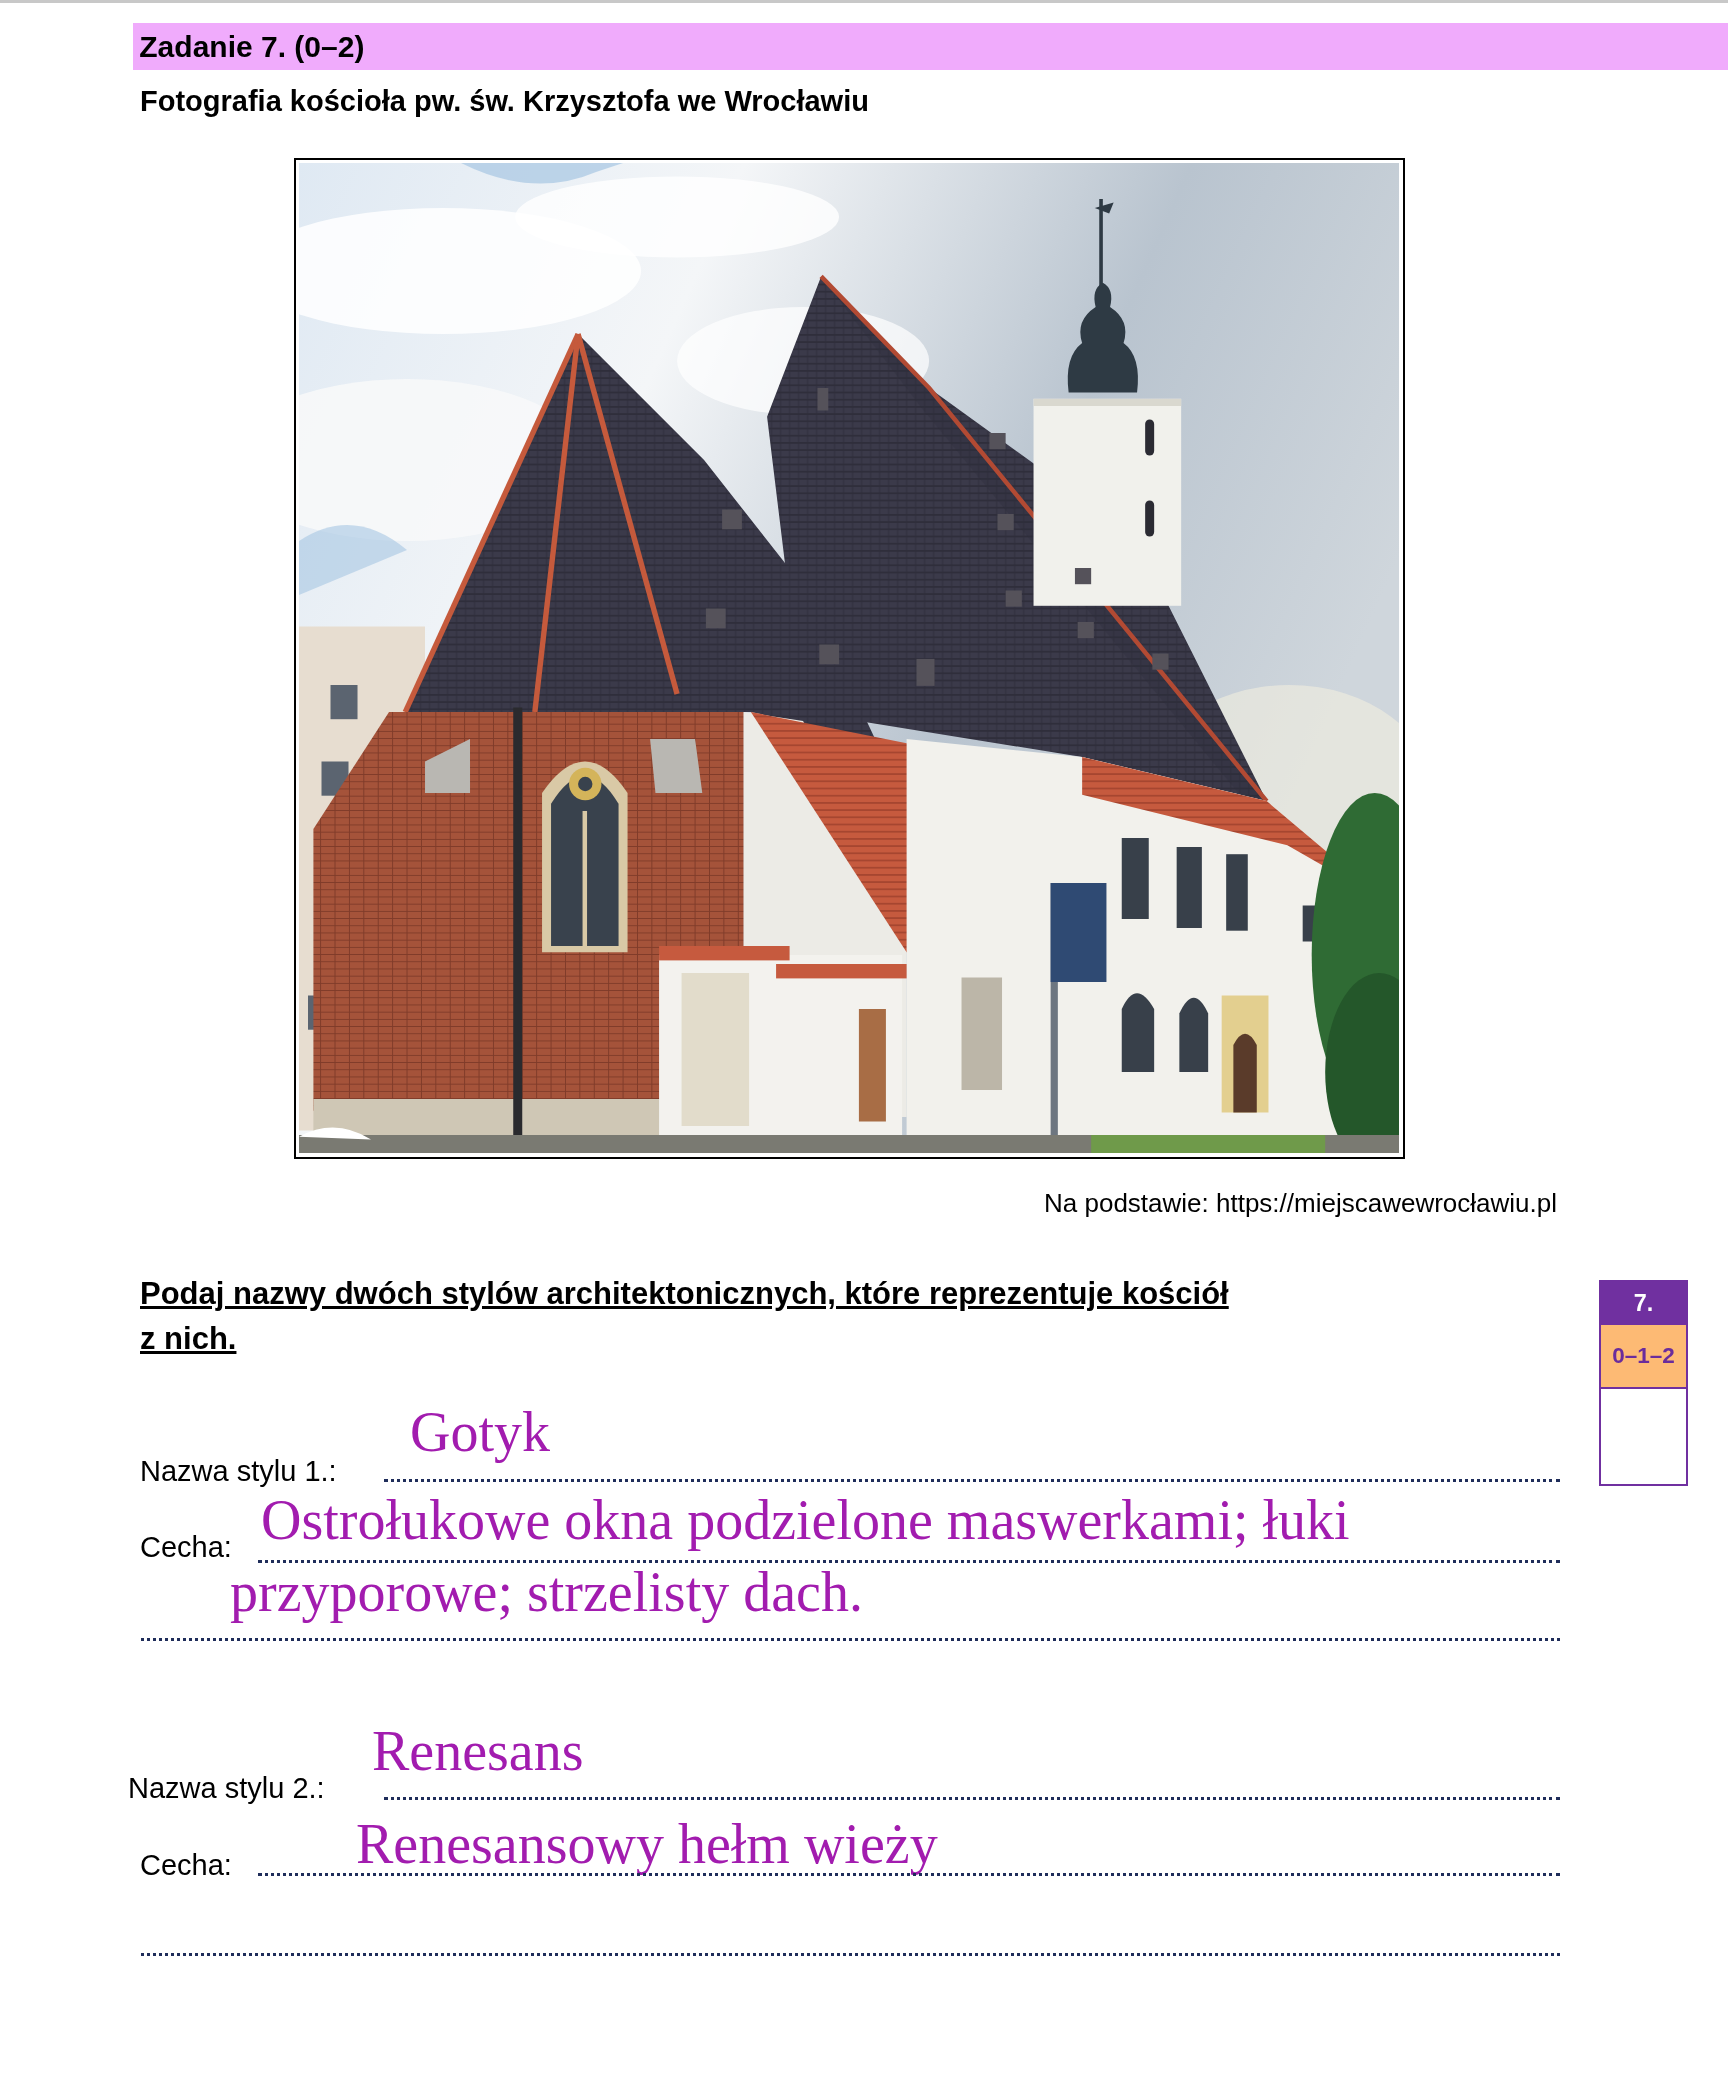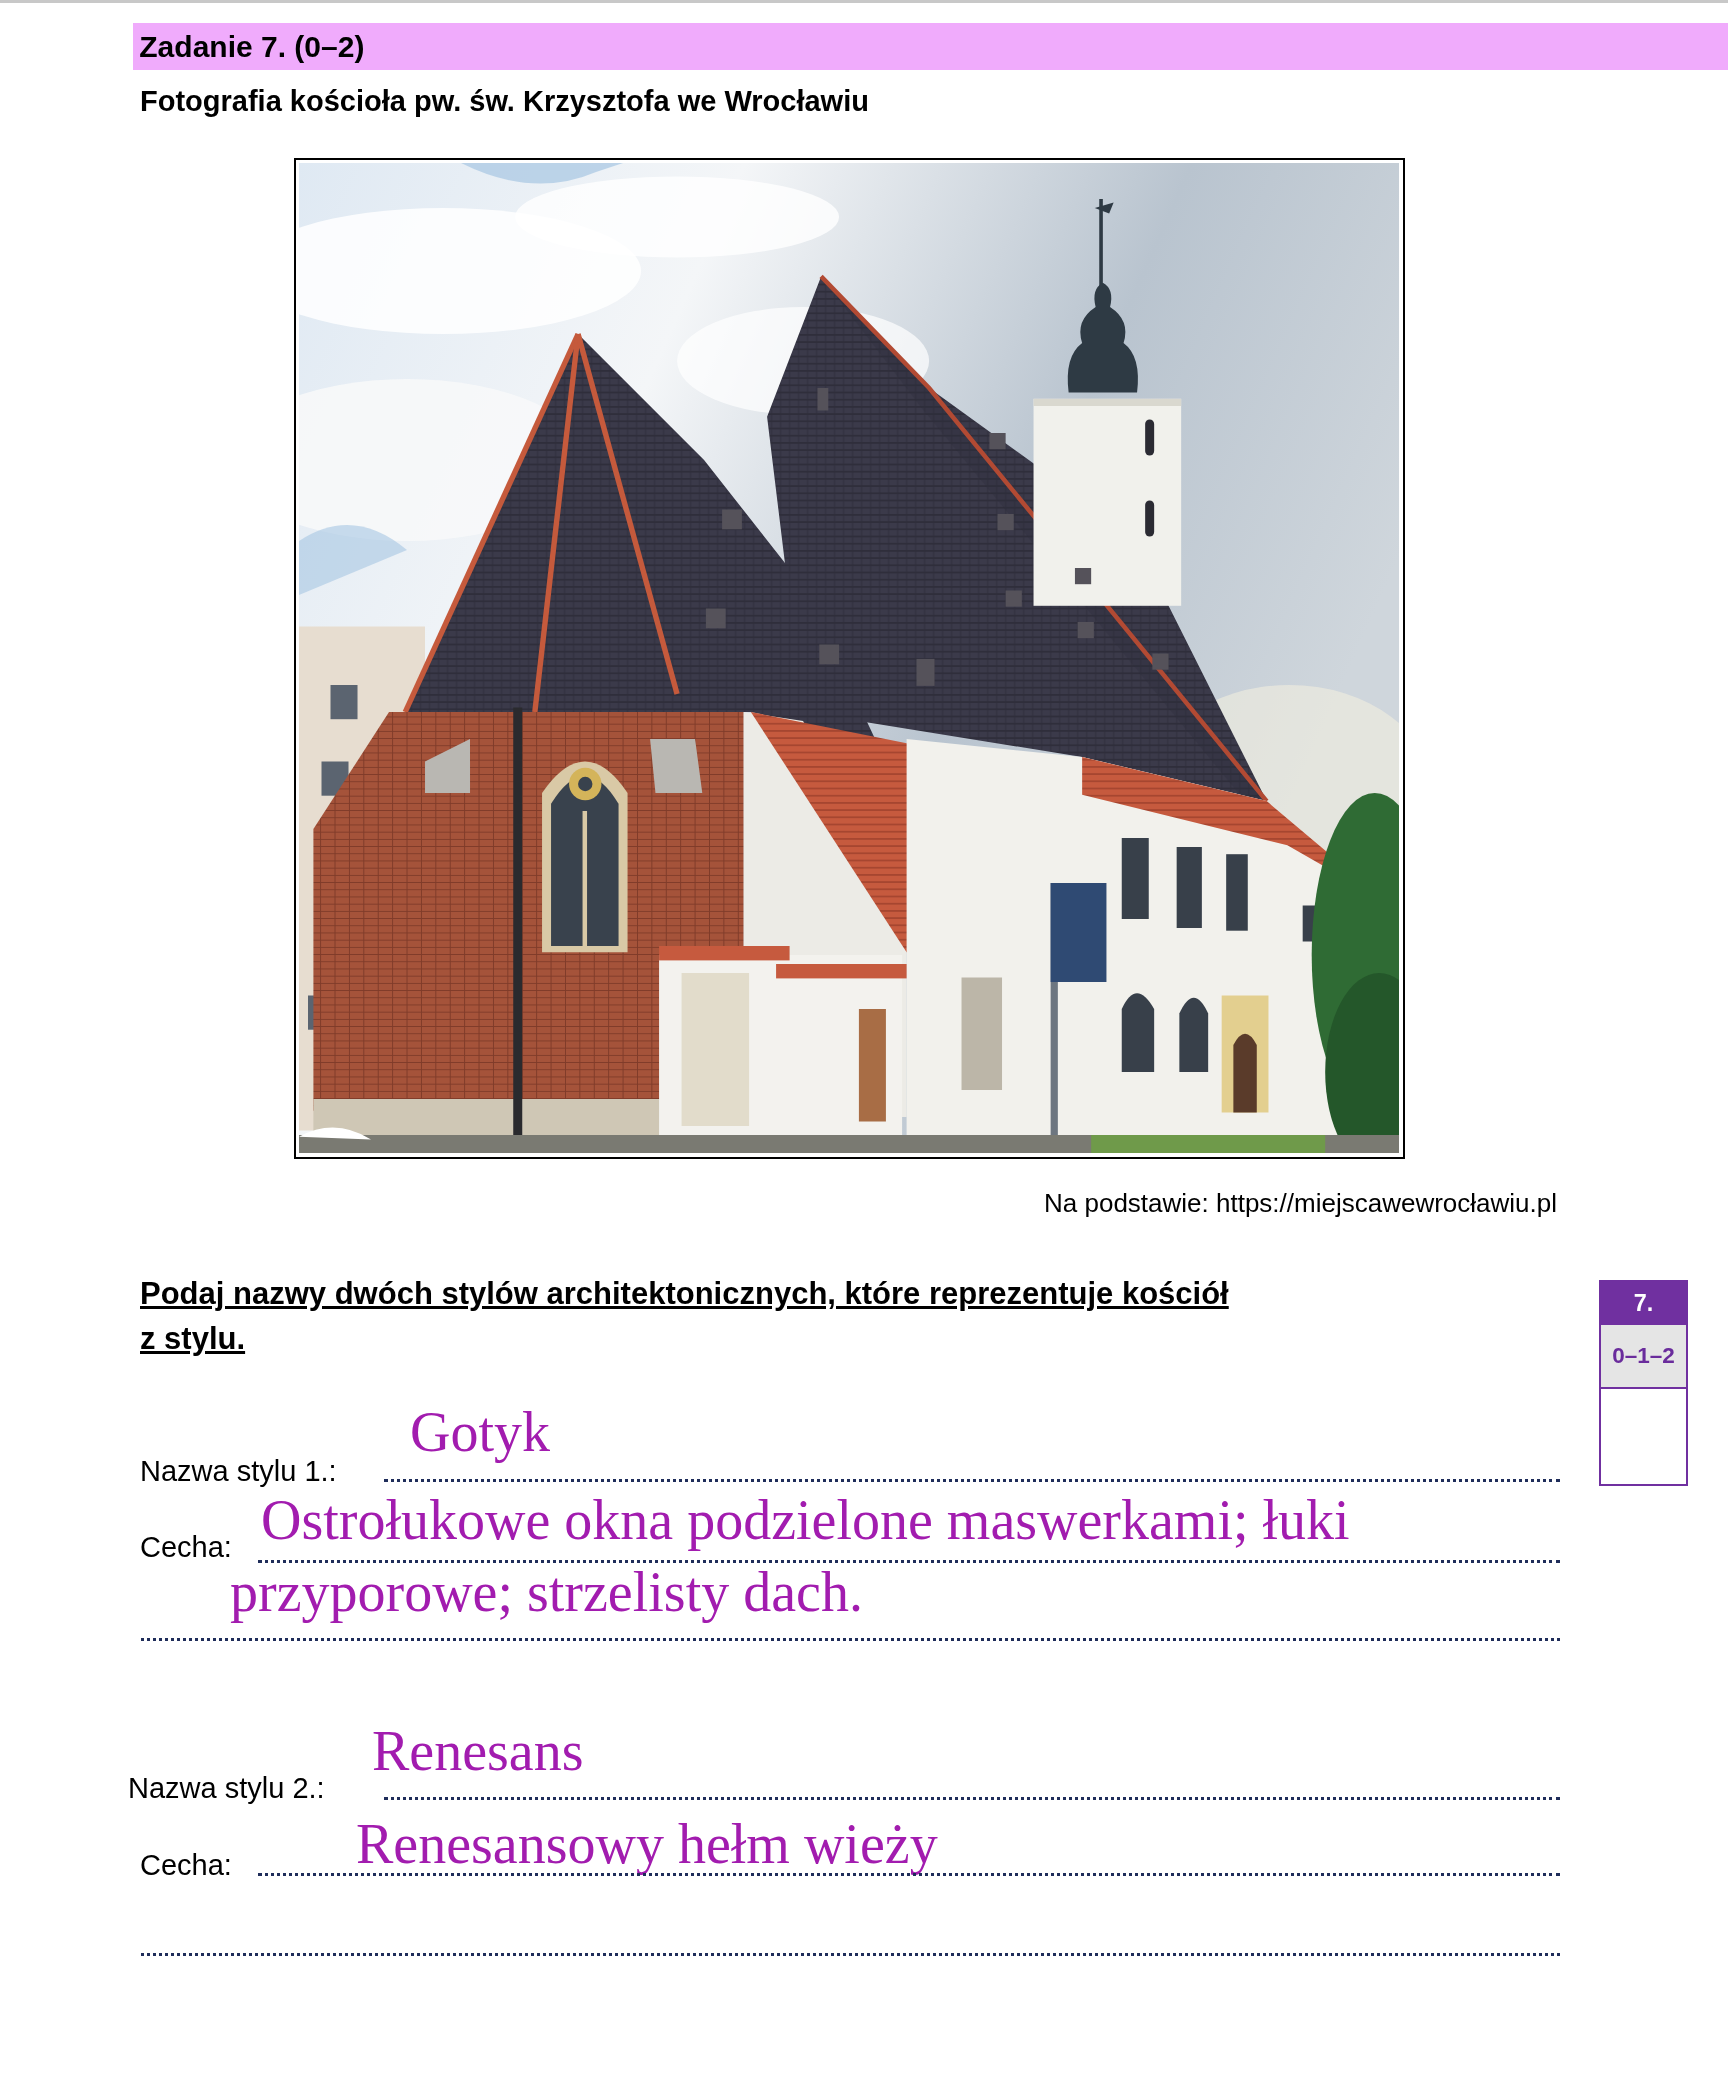--- a/index.html
+++ b/index.html
@@ -35,21 +35,21 @@
   .instruction div { white-space: nowrap; text-decoration: underline; }
   .score-box {
     position: absolute; left: 1599px; top: 1280px; width: 89px; height: 206px;
     box-sizing: border-box; border: 2.7px solid #7030a0; background: #fff;
   }
   .score-num {
     height: 43px; background: #7030a0; color: #fff; font-weight: bold; font-size: 23.4px;
     line-height: 43px; text-align: center;
   }
   .score-range {
-    height: 62px; background: #e5e5e5; color: #6a2c9c; font-weight: bold; font-size: 22.5px;
+    height: 62px; background: #fdba74; color: #6a2c9c; font-weight: bold; font-size: 22.5px;
     line-height: 62px; text-align: center; border-bottom: 2.7px solid #7030a0;
   }
   .label {
     position: absolute; font-size: 29px; line-height: 32px; white-space: nowrap;
   }
   .dots {
     position: absolute; height: 0; border-top: 3.6px dotted #1f2d5a;
   }
   .answer {
     position: absolute; color: #a21caf; font-family: "Liberation Serif", serif;
@@ -190,21 +190,21 @@
     <rect x="0" y="1080" width="1222" height="20" fill="#7a7a72"></rect>
     <rect x="880" y="1080" width="260" height="20" fill="#6f9a4a"></rect>
     <path d="M0 1082 Q40 1060 80 1085 Z" fill="#ffffff"></path>
   </svg>
 </div>
 
 <div class="source">Na podstawie: https://miejscawewrocławiu.pl</div>
 
 <div class="instruction">
   <div>Podaj nazwy dwóch stylów architektonicznych, które reprezentuje kościół</div>
-  <div>z stylu.</div>
+  <div>z nich.</div>
 </div>
 
 <div class="score-box">
   <div class="score-num">7.</div>
   <div class="score-range">0–1–2</div>
   <div style="height:93px;"></div>
 </div>
 
 <div class="answer" style="left:410px; top:1401px;">Gotyk</div>
 <div class="label" style="left:140px; top:1455px;">Nazwa stylu 1.:</div>

